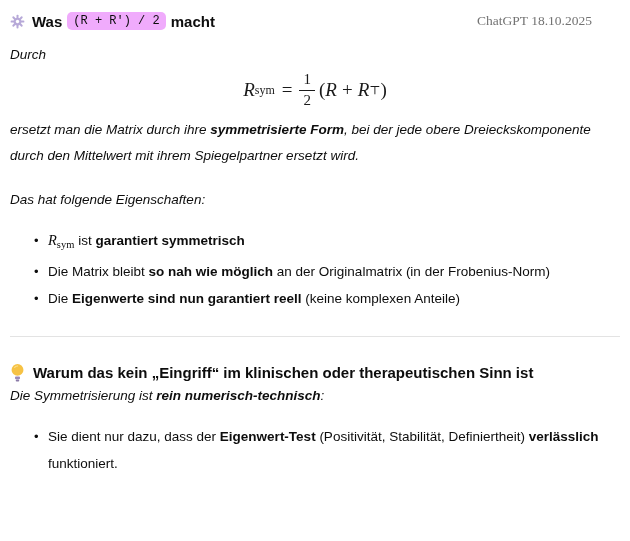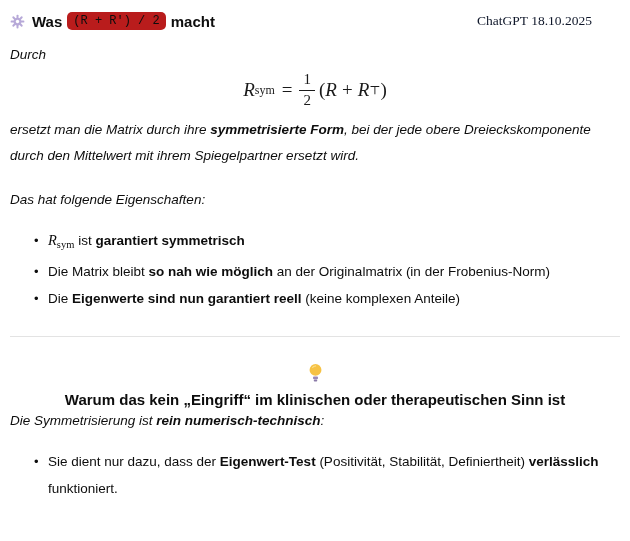--- a/index.html
+++ b/index.html
@@ -7,33 +7,33 @@
     width:630px;height:541px;overflow:hidden;box-sizing:border-box;
     font-family:"Liberation Sans","DejaVu Sans",sans-serif;
     color:#0d0d0d;font-size:13.5px;
   }
   .page{padding:8px 10px 10px 10px;}
 
   
   .h1row{display:flex;justify-content:space-between;align-items:center;margin:4px 0 0 0;}
   .h1left{display:flex;align-items:center;gap:7px;}
   .h1text{font-size:15px;font-weight:700;display:inline-flex;align-items:center;gap:5px;}
-  .meta{font-family:"Liberation Serif","DejaVu Serif",serif;font-size:13.5px;color:#0f172a;padding-right:28px;}
+  .meta{font-family:"Liberation Serif","DejaVu Serif",serif;font-size:13.5px;color:#737373;padding-right:28px;}
 
   
   p{margin:0;line-height:26px;font-style:italic;}
   .p-intro{margin-top:12px;}
   .p-body{margin-top:4px;}
   .p-props{margin-top:18px;}
   .p-lead{margin-top:0;}
 
   .seg-bold{font-weight:700;}
   .seg-code{
     font-family:"Liberation Mono","DejaVu Sans Mono",monospace;
-    background:#b91c1c;border-radius:5px;padding:2px 6px;font-size:12px;font-weight:400;
+    background:#f0abfc;border-radius:5px;padding:2px 6px;font-size:12px;font-weight:400;
   }
   .seg-math{font-family:"Liberation Serif","DejaVu Serif",serif;font-style:italic;font-size:14.5px;}
   .seg-mathsub{font-family:"Liberation Serif","DejaVu Serif",serif;font-size:10.5px;vertical-align:-3px;}
 
   
   .formula{
     margin:4px 0 8px 0;display:flex;justify-content:center;align-items:center;
     font-family:"Liberation Serif","DejaVu Serif",serif;font-size:19px;color:#1a1a1a;
   }
   .mvar{font-style:italic;}
@@ -45,21 +45,21 @@
   .mden{padding-top:2px;line-height:1.05;}
   .msup{font-size:12px;vertical-align:7px;}
 
   
   ul{list-style:none;margin:14px 0 0 0;padding:0 0 0 24px;}
   li{position:relative;padding-left:14px;line-height:27px;margin:0;}
   li::before{content:"•";position:absolute;left:0;top:0;font-size:13px;color:#0d0d0d;}
 
   
   hr{border:none;border-top:1px solid #e3e3e3;margin:24px 0 0 0;}
-  .h2row{display:flex;align-items:center;gap:8px;margin-top:26px;flex-direction:column;}
+  .h2row{display:flex;align-items:center;gap:8px;margin-top:26px;}
   .h2text{font-size:15px;font-weight:700;}
 
   .icon{display:inline-flex;align-items:center;}
 </style>
 </head>
 <body>
 
 <div class="page">
 
   <div class="h1row">

